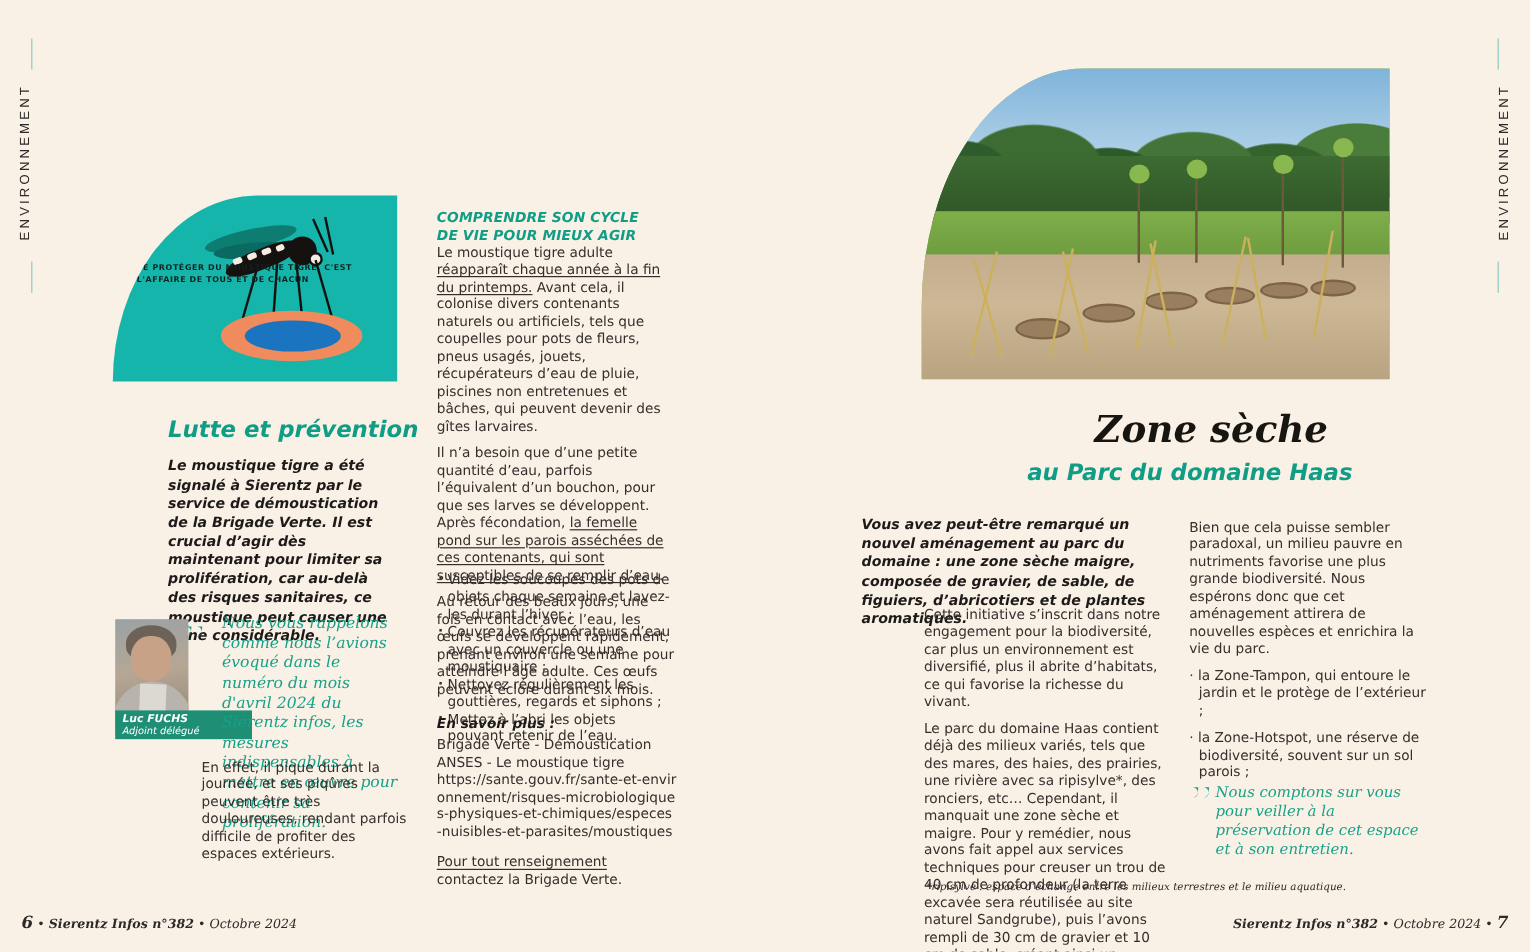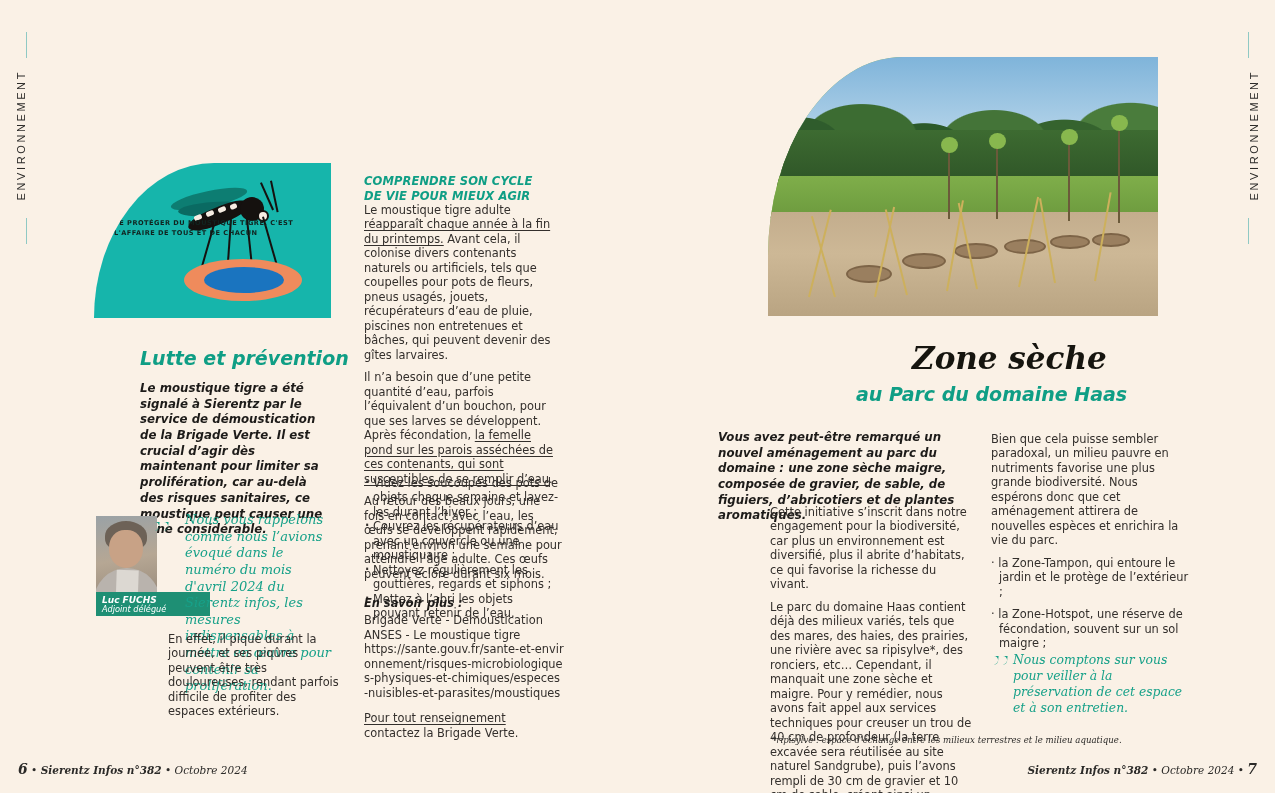--- a/index.html
+++ b/index.html
@@ -309,21 +309,21 @@
   <div class="intro-bold" style="position:absolute; left:718px; top:430px; width:258px;">Vous avez peut-être remarqué un nouvel aménagement au parc du domaine : une zone sèche maigre, composée de gravier, de sable, de figuiers, d’abricotiers et de plantes aromatiques.</div>
 
   <div class="body-txt" style="position:absolute; left:770px; top:505px; width:202px;">
     <p>Cette initiative s’inscrit dans notre engagement pour la biodiversité, car plus un environnement est diversifié, plus il abrite d’habitats, ce qui favorise la richesse du vivant.</p>
     <p>Le parc du domaine Haas contient déjà des milieux variés, tels que des mares, des haies, des prairies, une rivière avec sa ripisylve*, des ronciers, etc… Cependant, il manquait une zone sèche et maigre. Pour y remédier, nous avons fait appel aux services techniques pour creuser un trou de 40 cm de profondeur (la terre excavée sera réutilisée au site naturel Sandgrube), puis l’avons rempli de 30 cm de gravier et 10 cm de sable, créant ainsi un environnement très sec et pauvre.</p>
   </div>
 
   <div class="body-txt" style="position:absolute; left:991px; top:432px; width:200px;">
     <p>Bien que cela puisse sembler paradoxal, un milieu pauvre en nutriments favorise une plus grande biodiversité. Nous espérons donc que cet aménagement attirera de nouvelles espèces et enrichira la vie du parc.</p>
     <p style="padding-left:8px; text-indent:-8px;">· <span>la Zone-Tampon, qui entoure le jardin et le protège de l’extérieur ;</span></p>
-    <p style="padding-left:8px; text-indent:-8px;">· <span>la Zone-Hotspot, une réserve de fécondation, souvent sur un sol maigre ;</span></p>
+    <p style="padding-left:8px; text-indent:-8px;">· <span>la Zone-Hotspot, une réserve de biodiversité, souvent sur un sol parois ;</span></p>
   </div>
 
   <div style="position:absolute; left:991px; top:653px; width:20px;">
     <svg width="20" height="16" viewBox="0 0 20 16">
       <path d="M3 3 a4.2 4.2 0 1 1 -0.2 8.4 c2.2 0.4 3.6 -0.8 4.2 -2.6 l0.6 -5.8 z" fill="#17a189"></path>
       <path d="M12 3 a4.2 4.2 0 1 1 -0.2 8.4 c2.2 0.4 3.6 -0.8 4.2 -2.6 l0.6 -5.8 z" fill="#17a189"></path>
     </svg>
   </div>
   <div class="quote-txt" style="position:absolute; left:1013px; top:652px; width:182px; font-size:12.4px;">Nous comptons sur vous pour veiller à la préservation de cet espace et à son entretien.</div>
 

